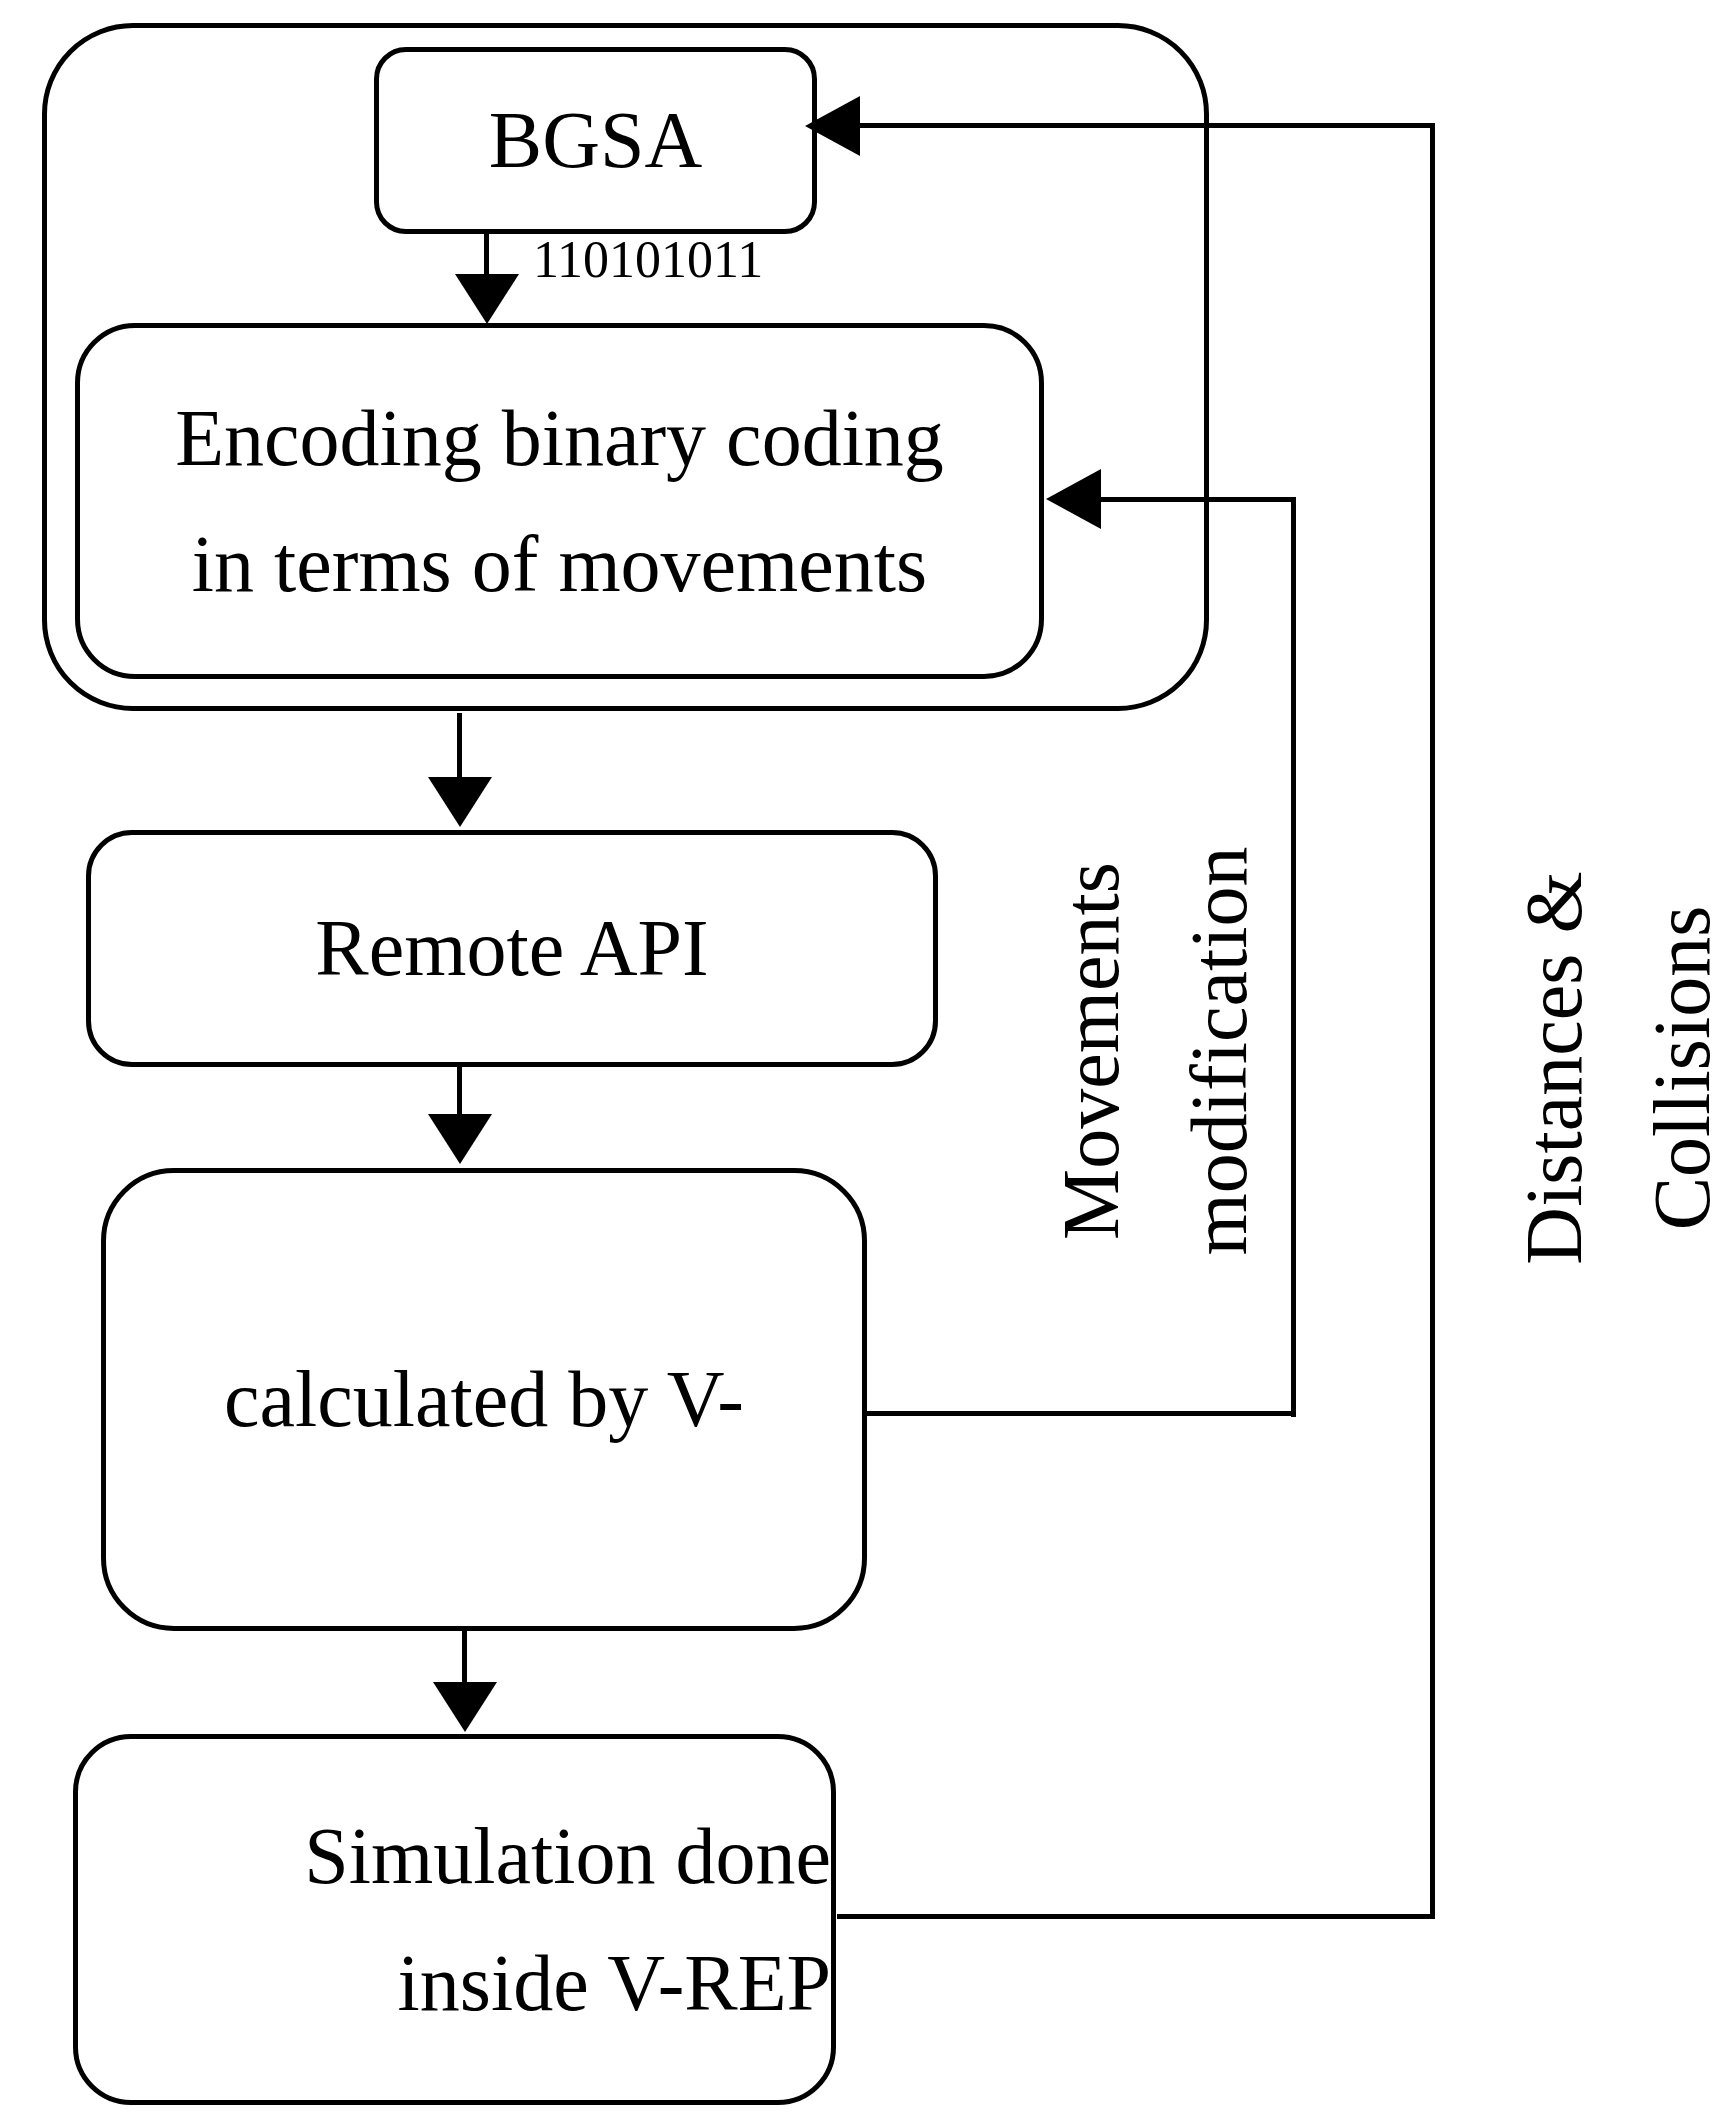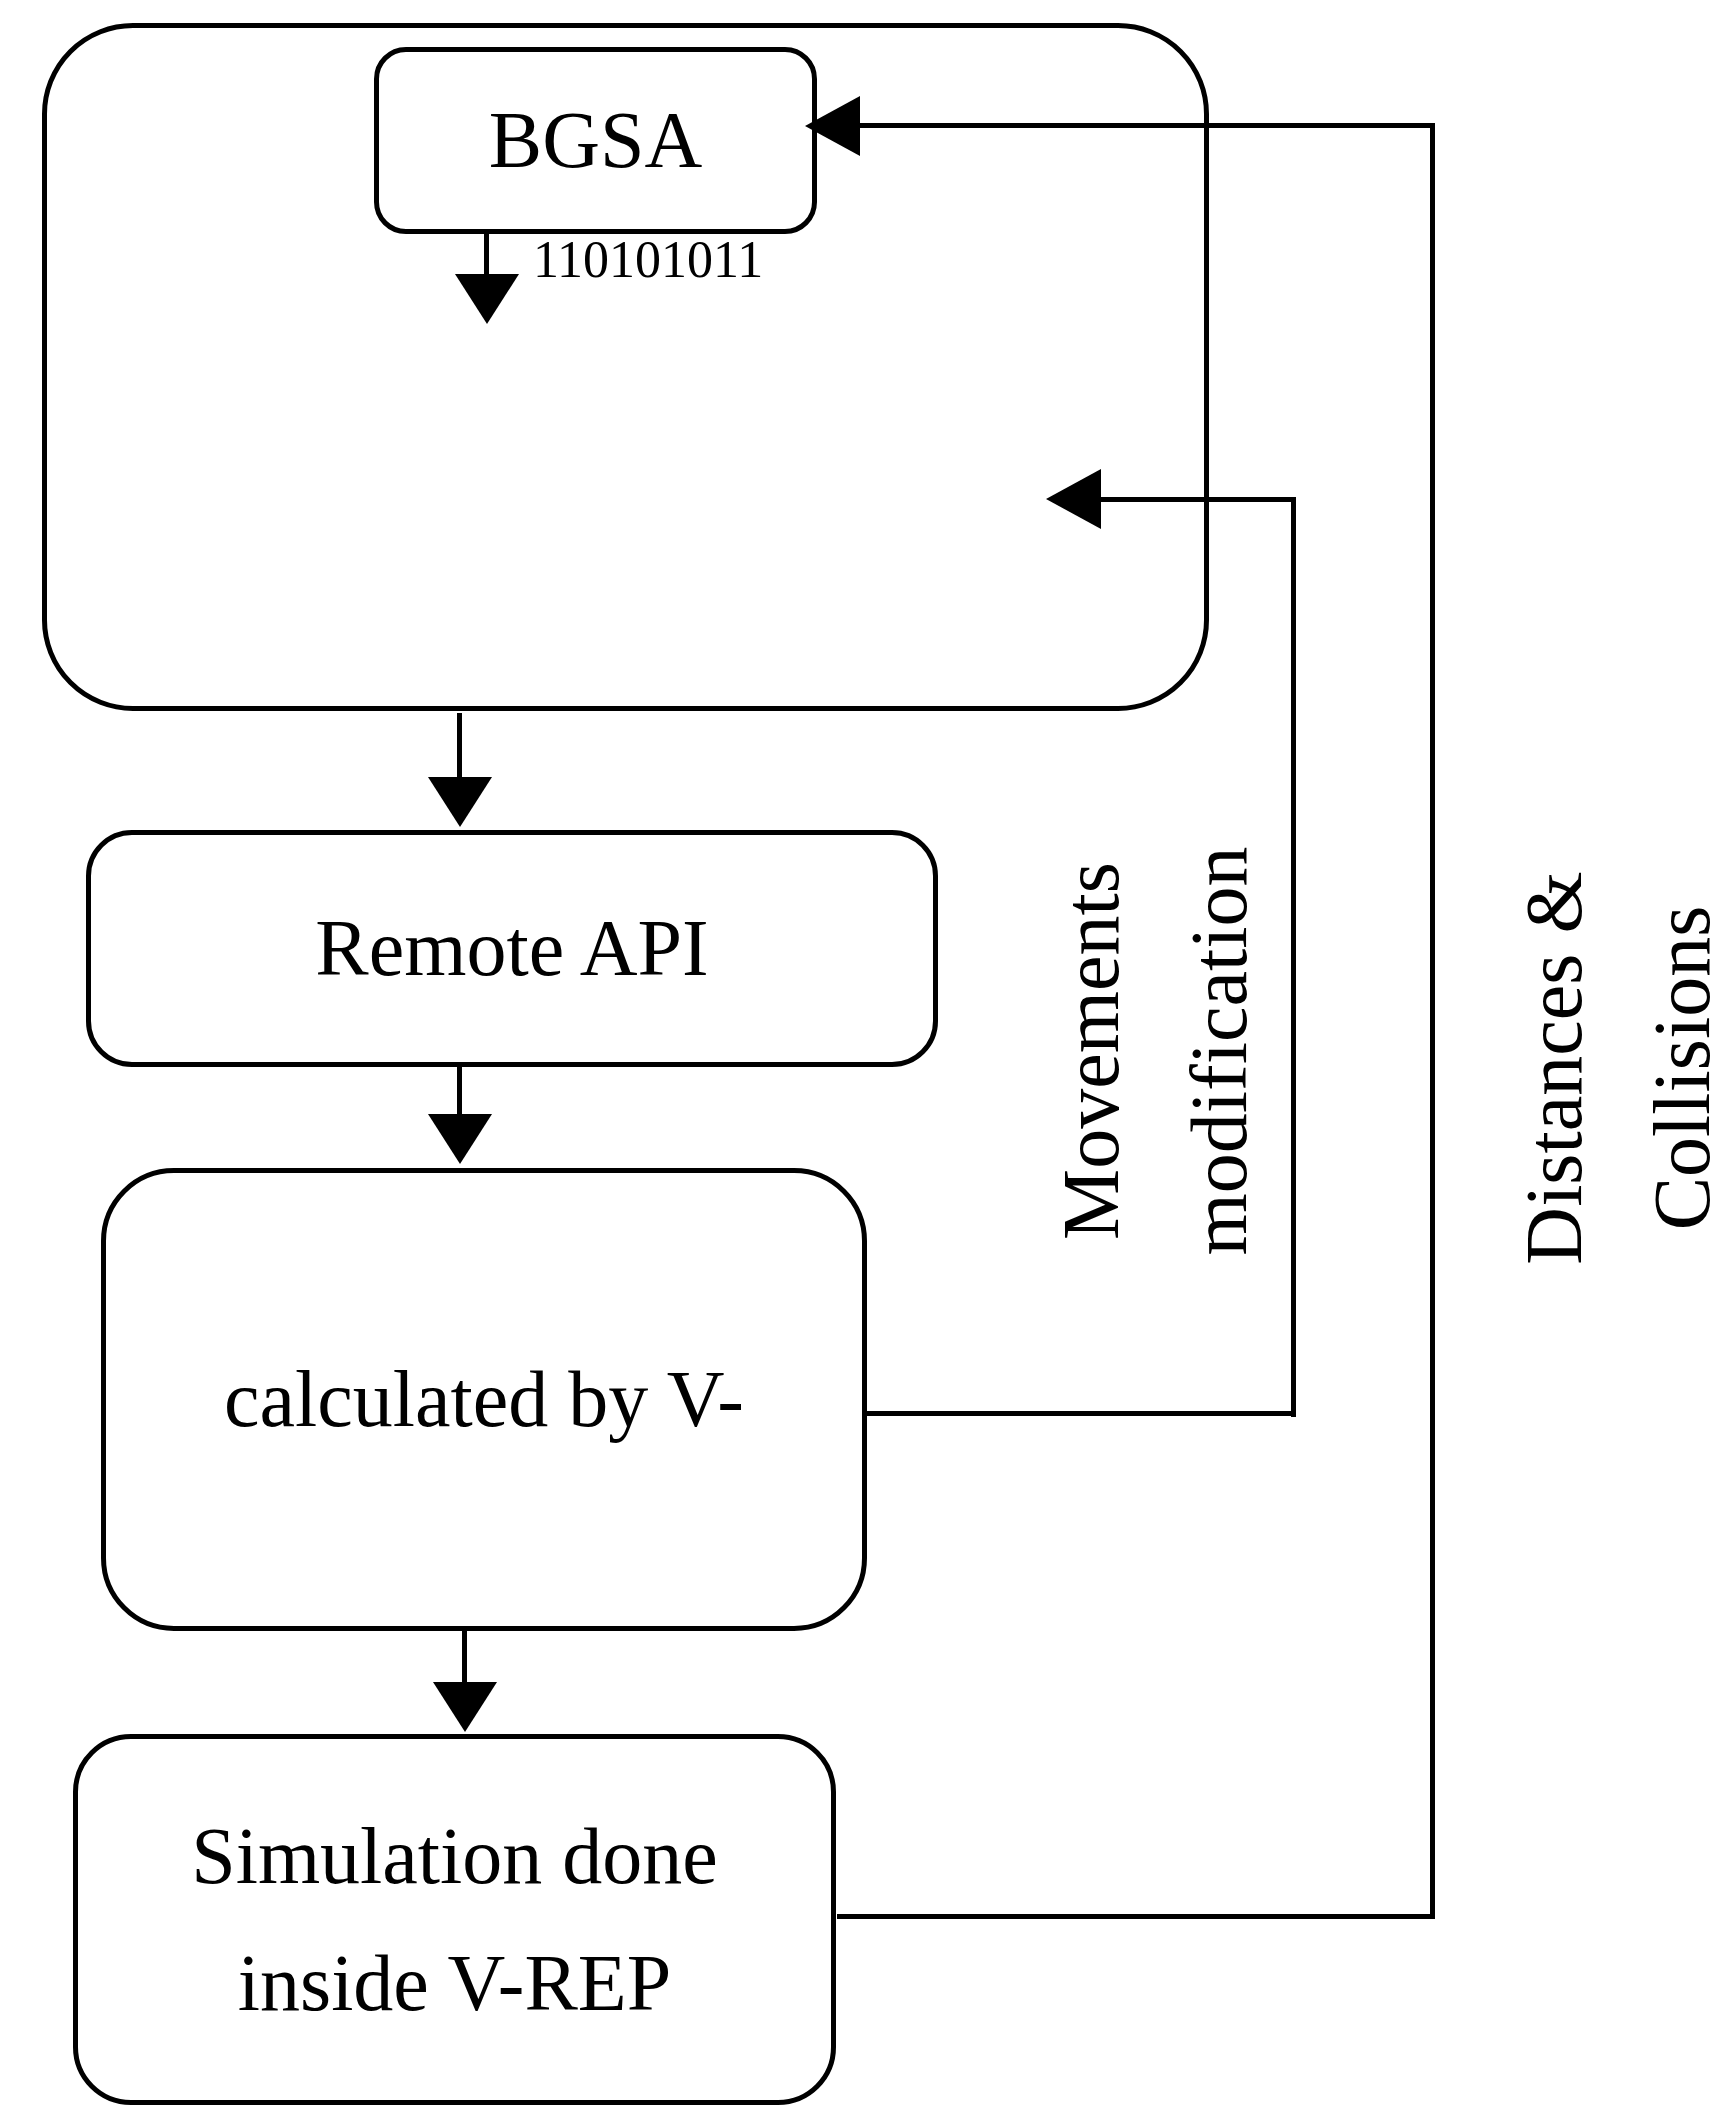--- a/index.html
+++ b/index.html
@@ -32,21 +32,21 @@
     width:1167px; height:688px;
     border:5px solid #000;
     border-radius:91px;
     background:transparent;
     box-sizing:border-box;
   }
   .bgsa{ left:362px; top:47px; width:443px; height:187px; border-radius:32px;margin-left:12px; }
   .encoding{ left:75px; top:323px; width:969px; height:356px; border-radius:60px; background:transparent;}
   .remote{ left:86px; top:830px; width:852px; height:237px; border-radius:46px; }
   .inverse{ left:101px; top:1168px; width:766px; height:463px; border-radius:73px; }
-  .simulation{ left:73px; top:1734px; width:763px; height:371px; border-radius:58px; }
+  .simulation{ left:73px; top:1734px; width:763px; height:371px; border-radius:58px;align-items:flex-end; }
   
   .line{ position:absolute; background:#000; }
   
   .head-down{
     position:absolute; width:0; height:0;
     border-left:32px solid transparent;
     border-right:32px solid transparent;
     border-top:50px solid #000;
   }
   .head-left{
@@ -83,20 +83,24 @@
   <div class="outer-container"></div>
 
   <div class="node bgsa">
     <span class="tline">BGSA</span>
   </div>
 
   <div class="line" style="left:484px; top:233px; width:5px; height:46px;"></div>
   <div class="head-down" style="left:455px; top:274px;"></div>
   <div class="binary-label">110101011</div>
 
+  <div class="node encoding">
+    <span class="tline">Encoding binary coding</span>
+    <span class="tline">in terms of movements</span>
+  </div>
 
   <div class="line" style="left:457px; top:713px; width:5px; height:69px;"></div>
   <div class="head-down" style="left:428px; top:777px;"></div>
 
   <div class="node remote">
     <span class="tline">Remote API</span>
   </div>
 
   <div class="line" style="left:457px; top:1067px; width:5px; height:52px;"></div>
   <div class="head-down" style="left:428px; top:1114px;"></div>

